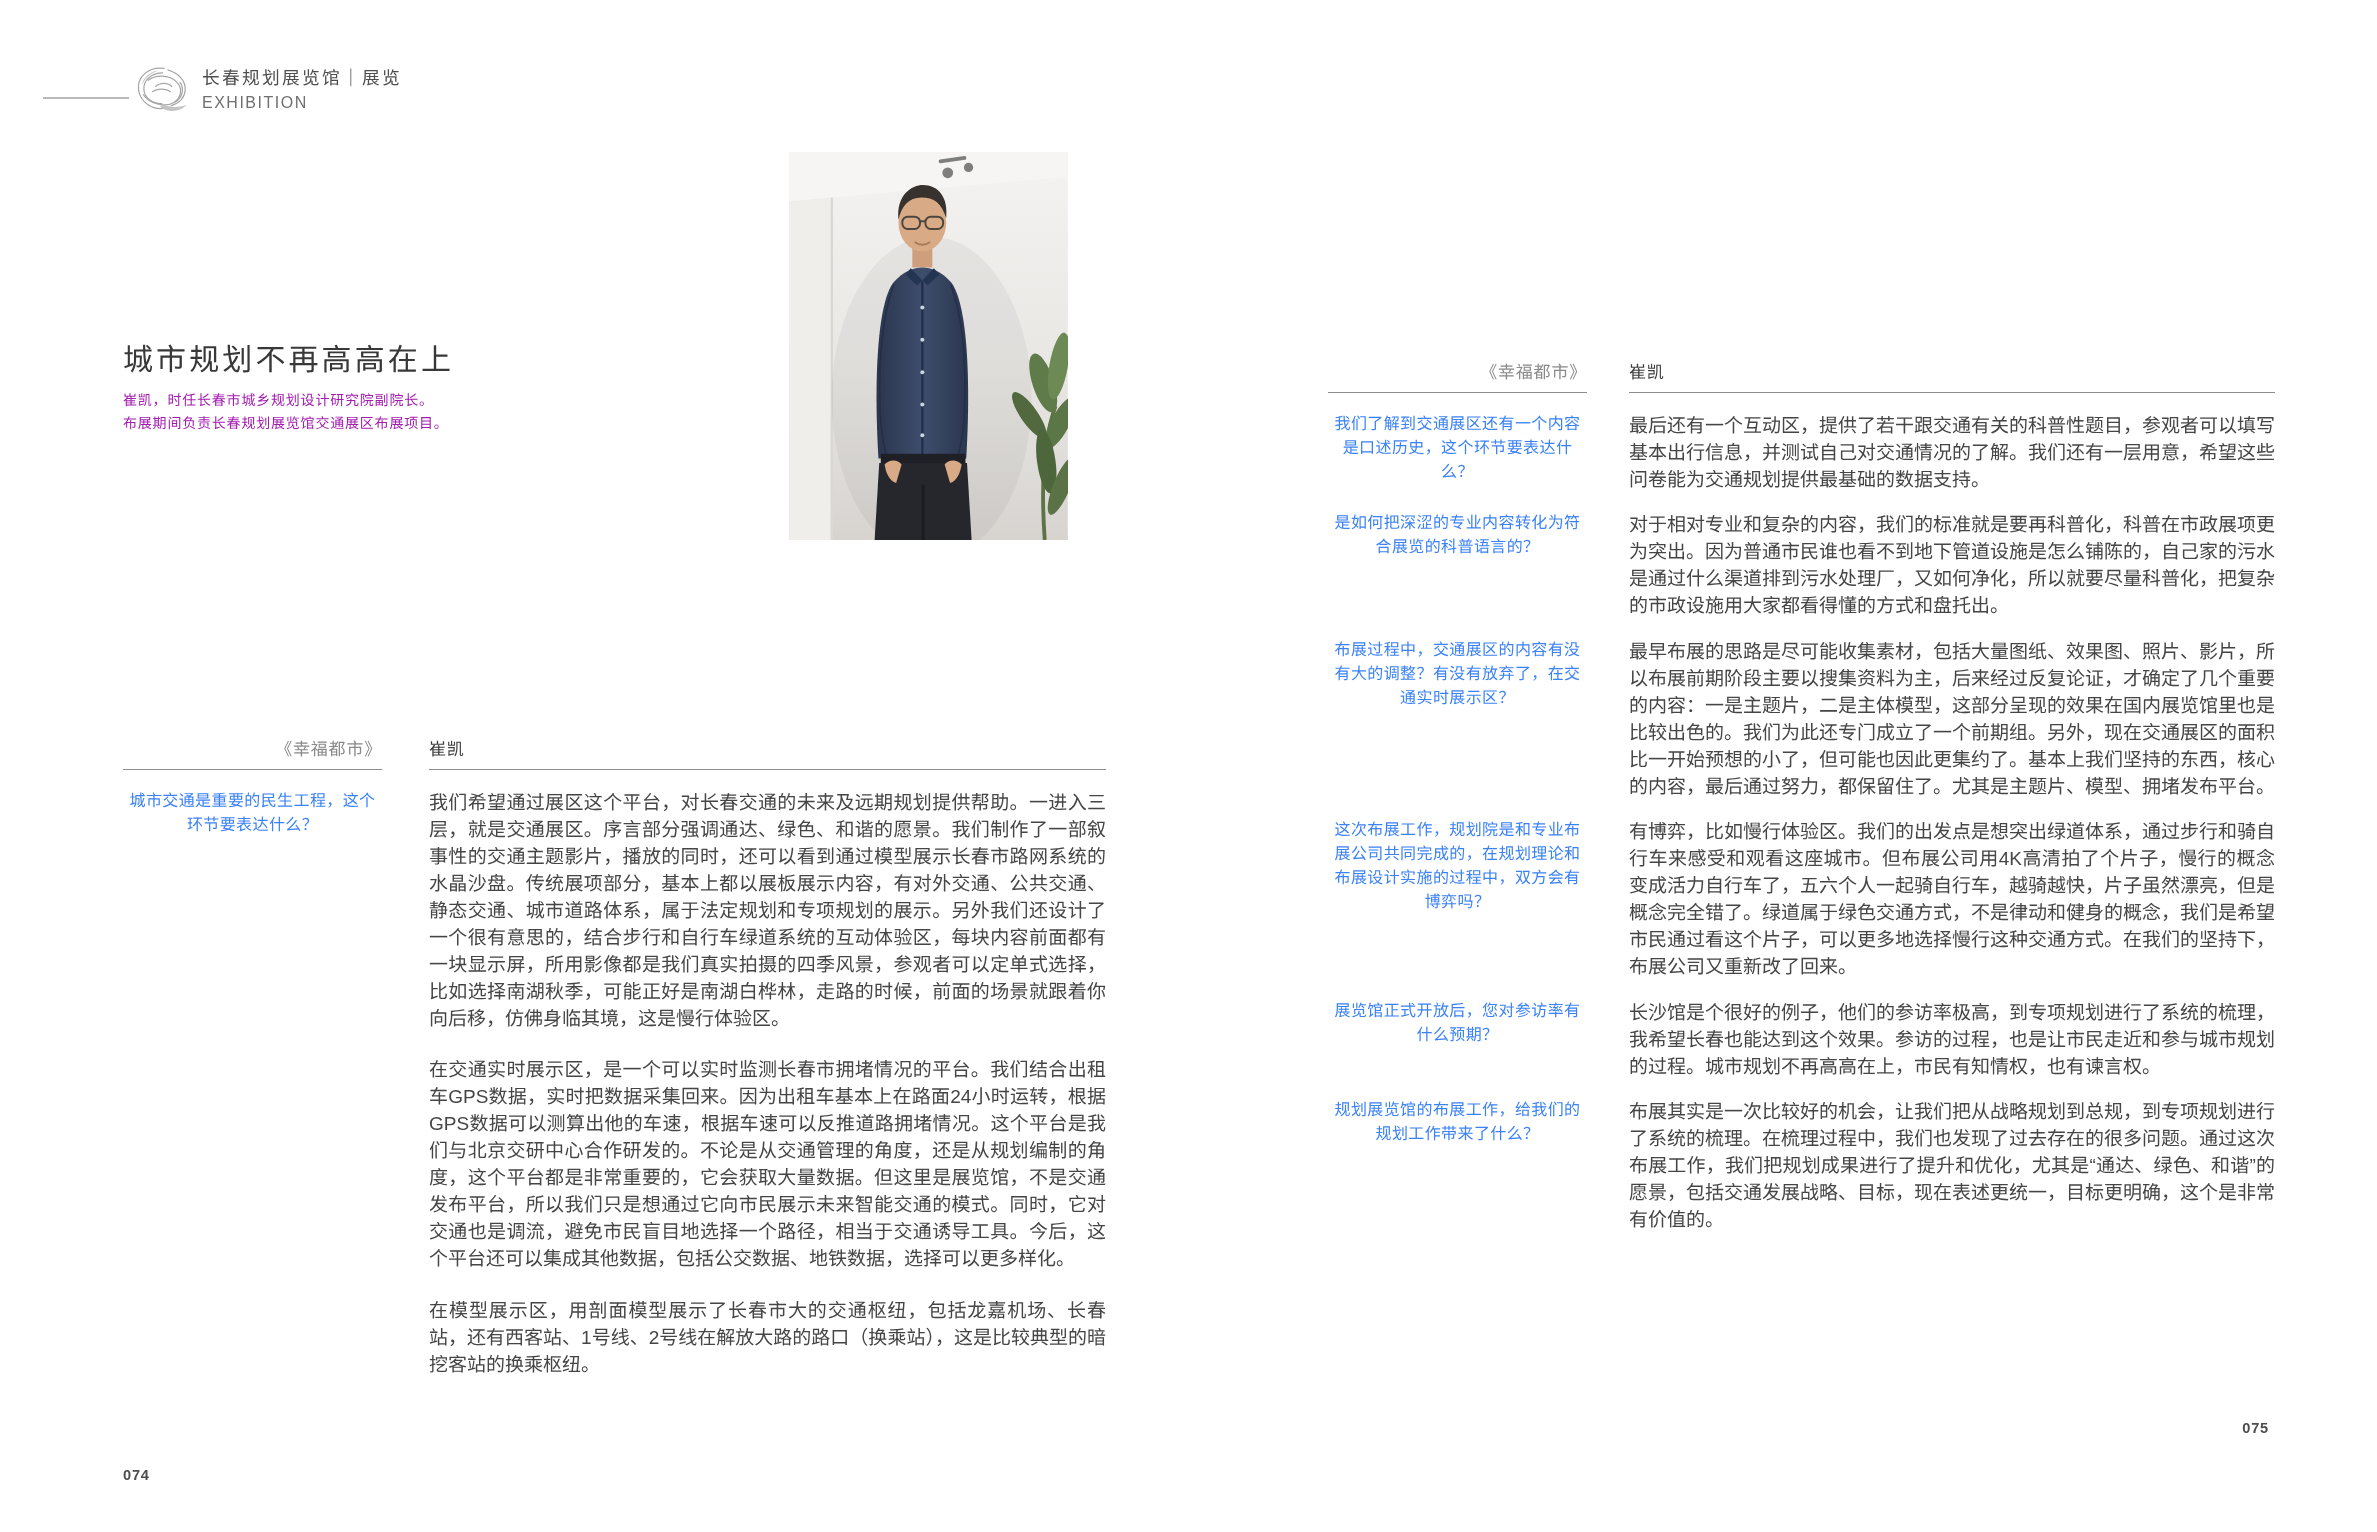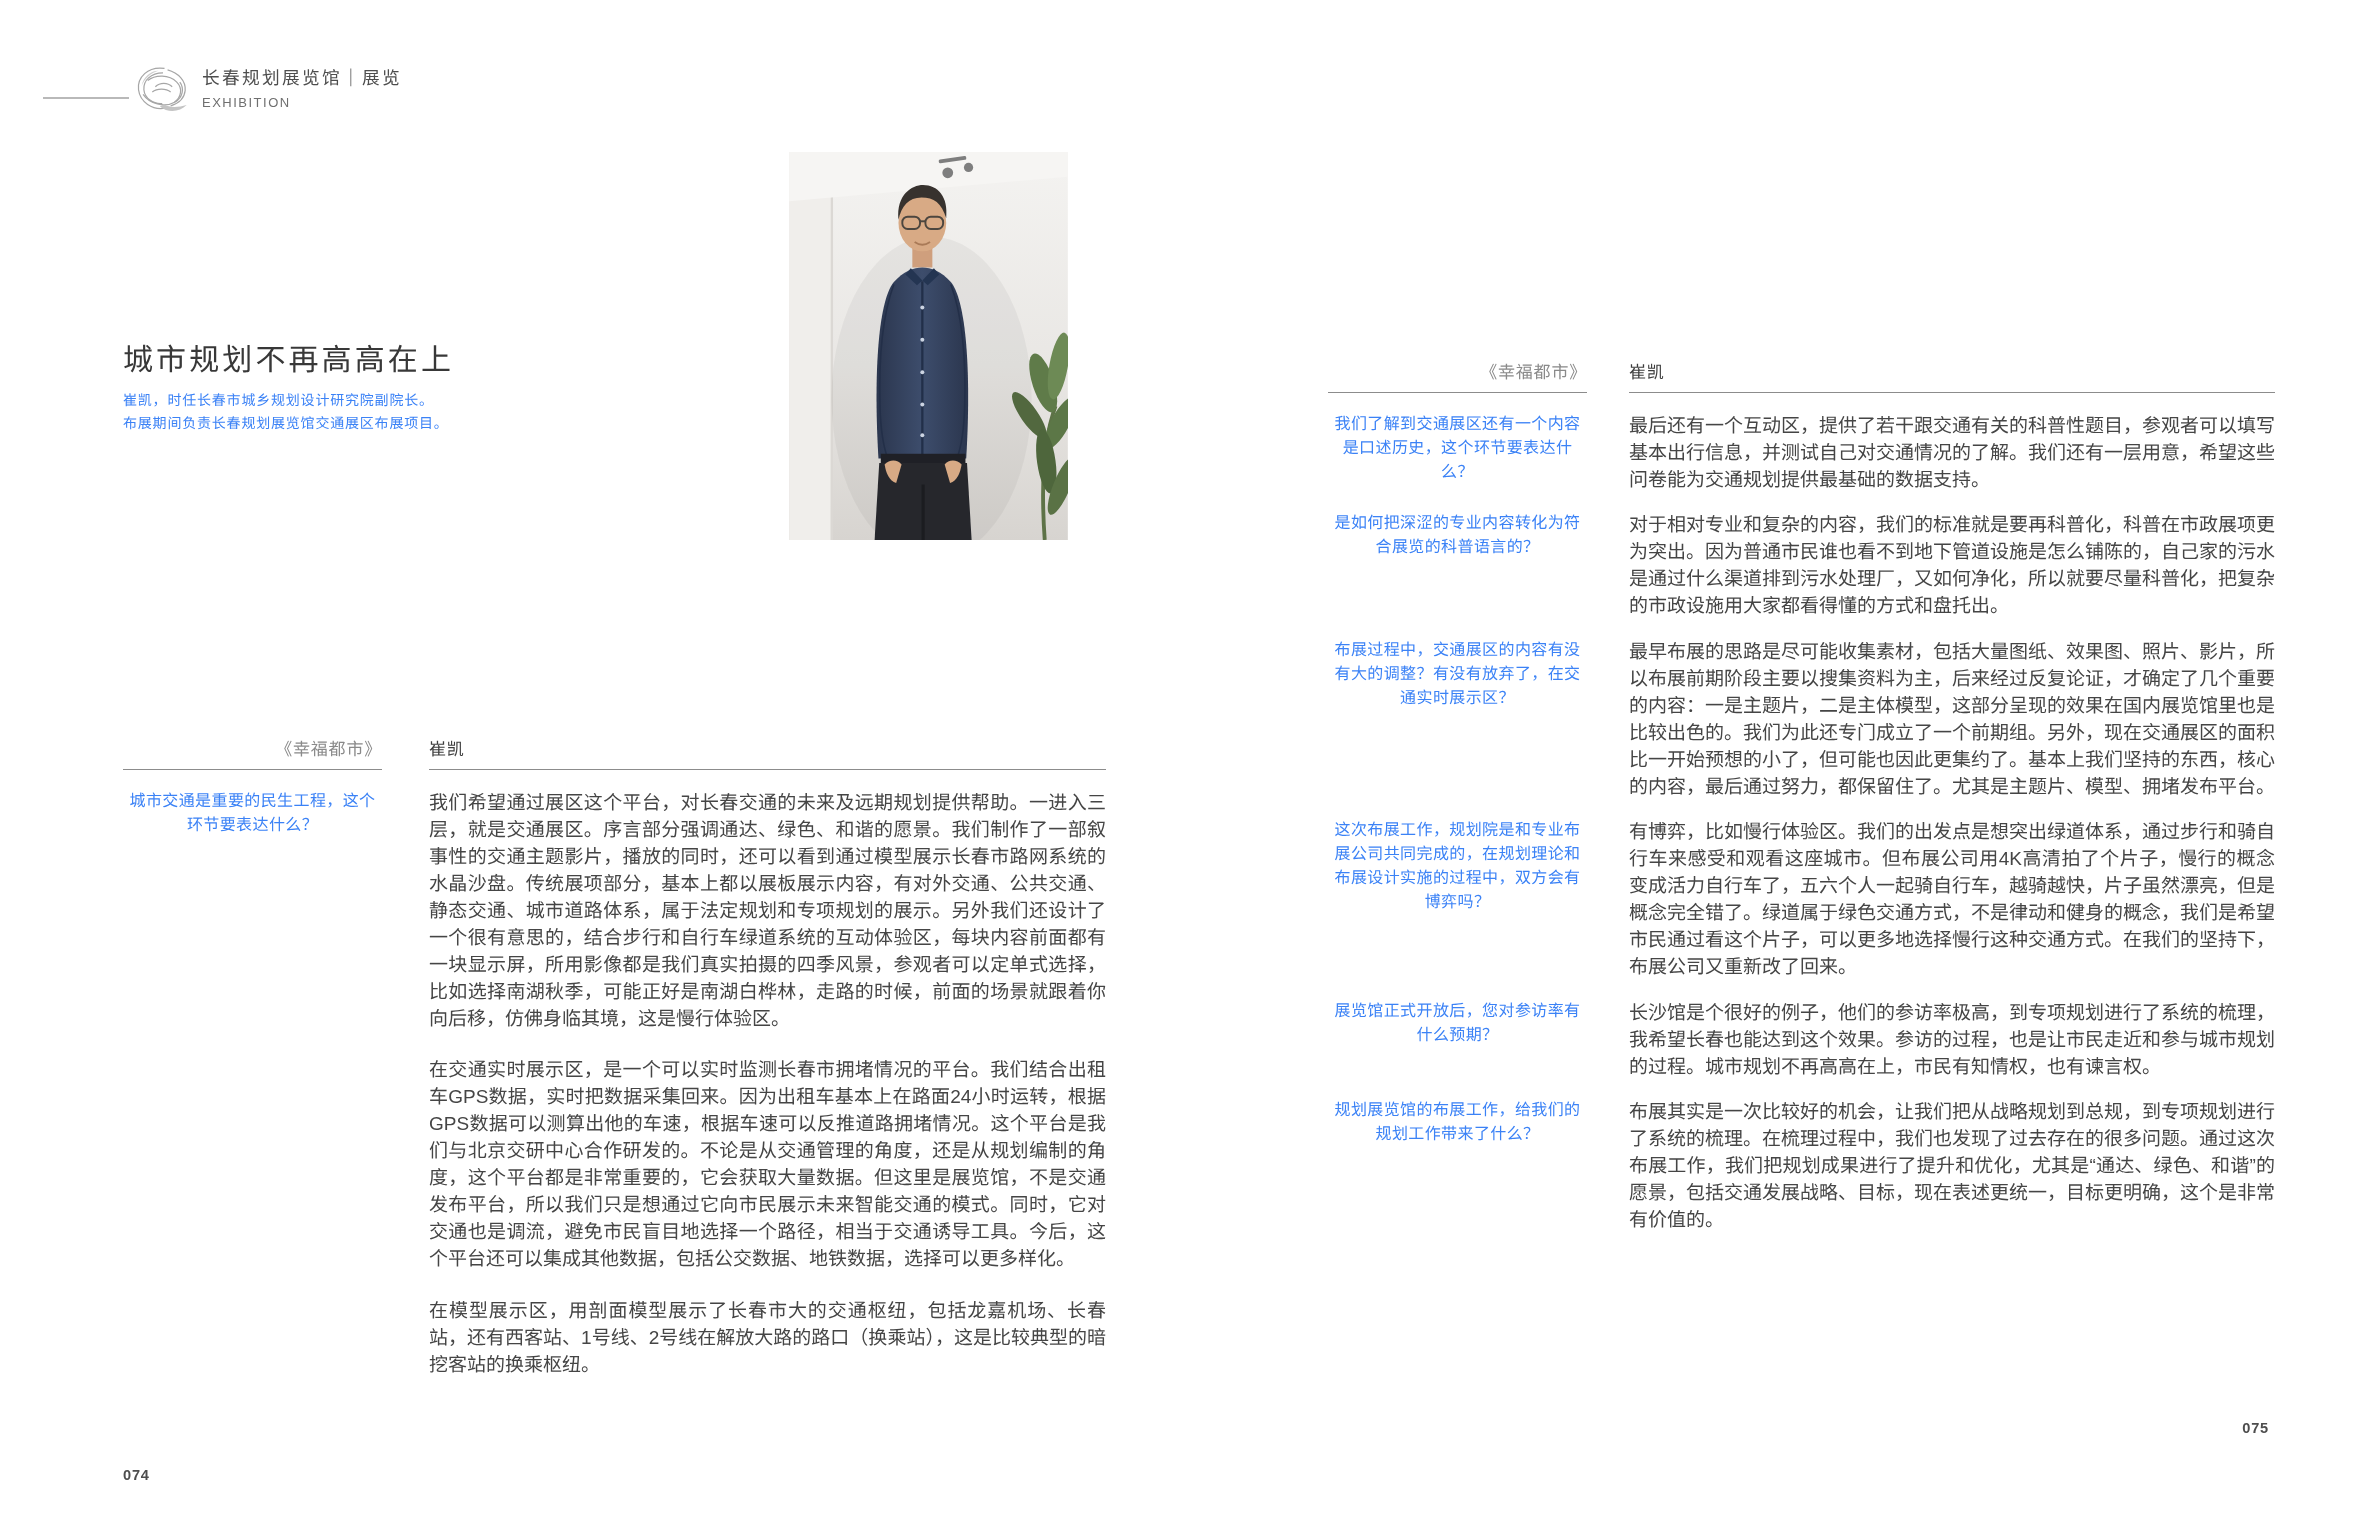--- a/index.html
+++ b/index.html
@@ -9,29 +9,29 @@
     font-family:"Liberation Sans","DejaVu Sans",sans-serif;
     color:#454545;
   }
   .spread { position:relative; width:2377px; height:1533px; background:#ffffff; overflow:hidden; }
 
   
   .header-rule { position:absolute; left:43px; top:97px; width:86px; height:1.5px; background:#b9b9b9; }
   .brand { position:absolute; left:132px; top:63px; display:flex; align-items:center; gap:8px; }
   .brand-logo { width:62px; height:52px; display:block; }
   .brand-cn { font-size:17.7px; color:#4e4e4e; letter-spacing:2.3px; line-height:21.5px; }
-  .brand-en { font-size:13px; color:#6f6f6f; letter-spacing:1.5px; line-height:15.4px; margin-top:5px; }
+  .brand-en { font-size:16px; color:#6f6f6f; letter-spacing:1.5px; line-height:15.4px; margin-top:5px; }
 
   
   .article-title {
     position:absolute; left:123px; top:335px;
     font-size:30px; font-weight:400; color:#383838; letter-spacing:3.1px;
   }
   .article-intro { position:absolute; left:123px; top:389px; }
-  .article-intro p { font-size:14px; line-height:23px; color:#3b82f6; letter-spacing:0.8px; }
+  .article-intro p { font-size:14px; line-height:23px; color:#a21caf; letter-spacing:0.8px; }
 
   
   .portrait { position:absolute; left:789px; top:152px; width:279px; height:388px; overflow:hidden; }
   .portrait svg { display:block; width:100%; height:100%; }
 
   
   .qa { position:absolute; display:grid; row-gap:18.5px; align-items:start; }
   .qa-left  { left:123px;  top:740px; grid-template-columns:259px 677px; column-gap:47px; }
   .qa-right { left:1328px; top:363px; grid-template-columns:259px 646px; column-gap:42px; }
 

